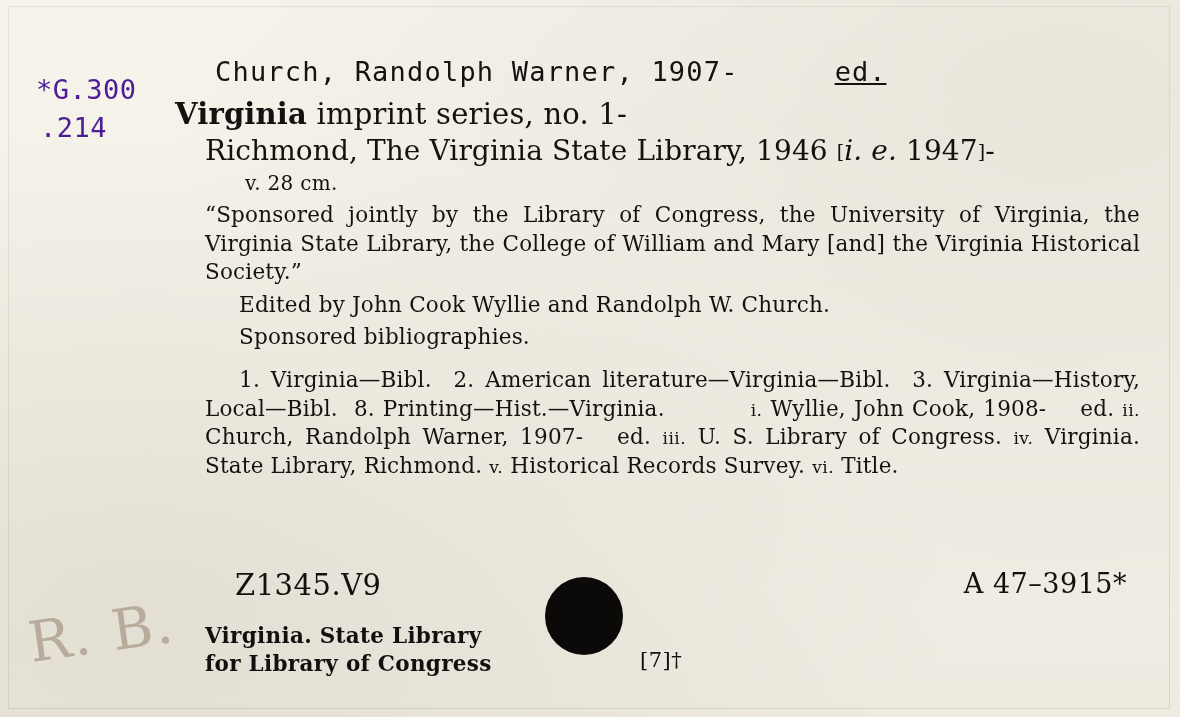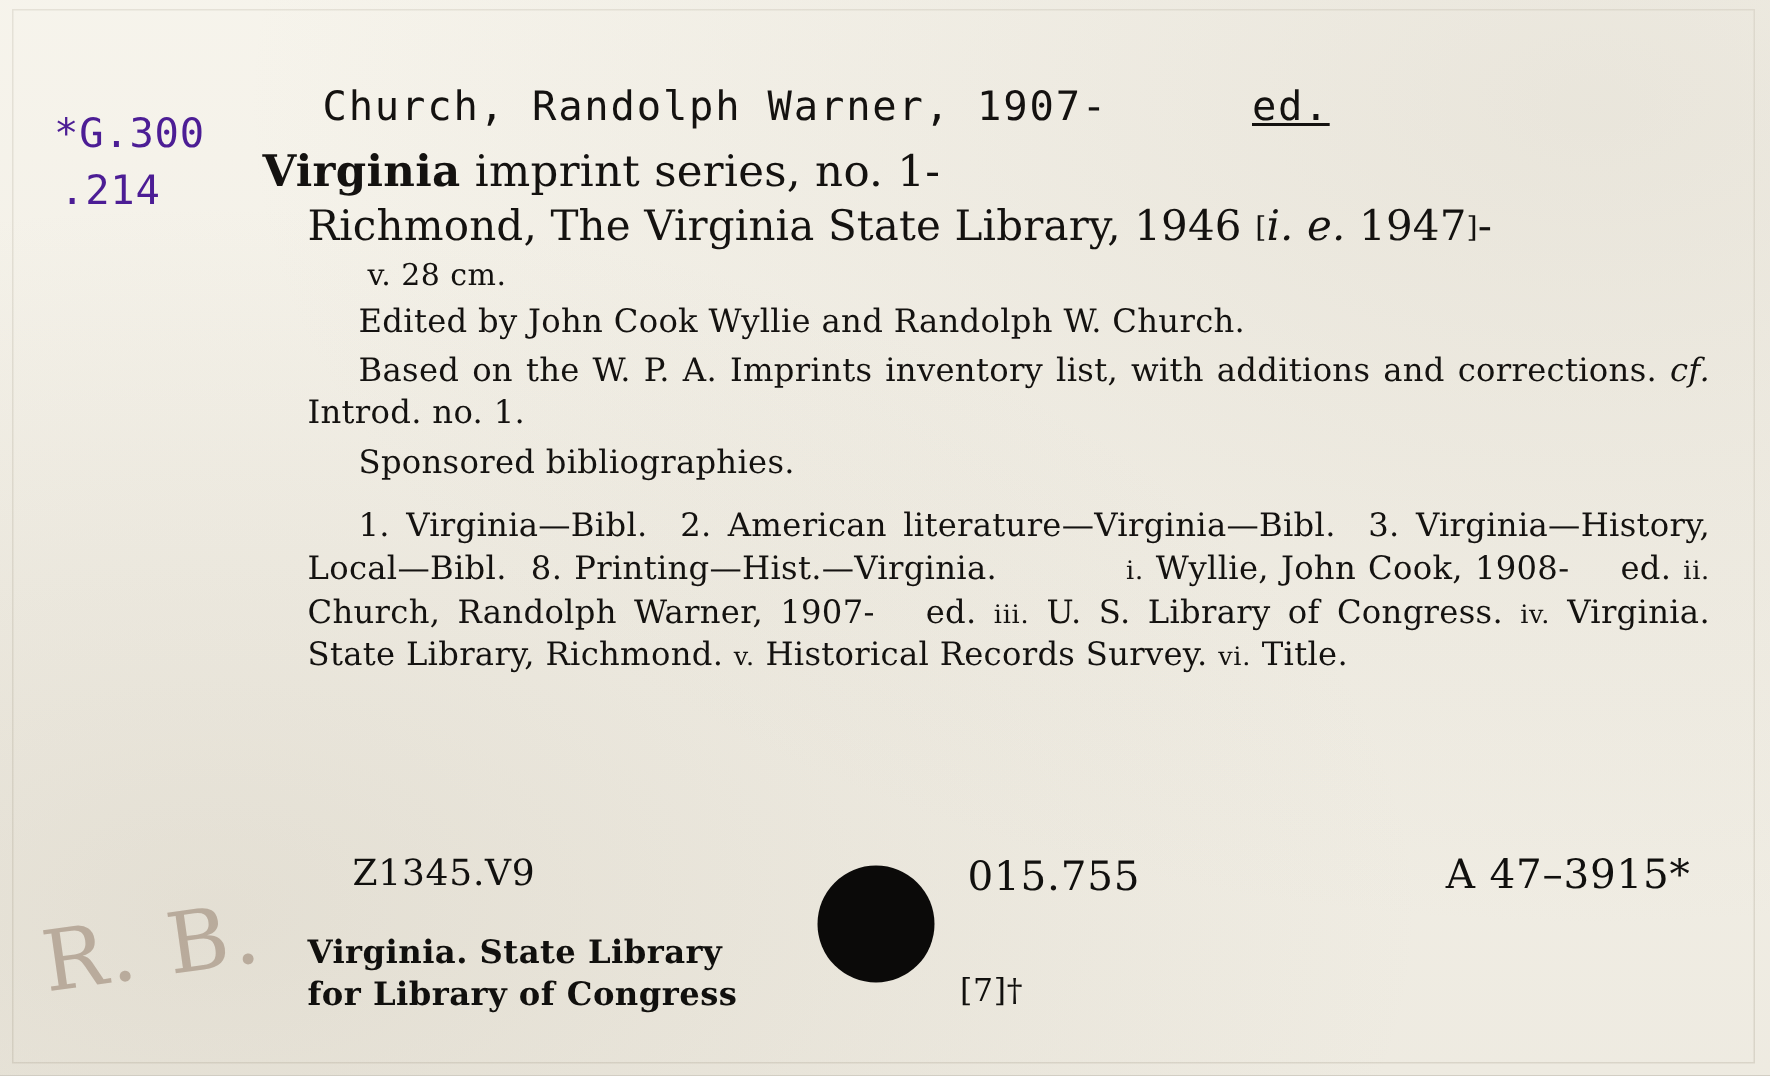--- a/index.html
+++ b/index.html
@@ -140,21 +140,21 @@
     left: 205px;
     top: 568px;
     width: 930px;
     height: 40px;
   }
   #lc-class {
     position: absolute;
     left: 30px;
     top: 0;
     font-family: "DejaVu Serif", serif;
-    font-size: 24px;
+    font-size: 29px;
     letter-spacing: 0.5px;
   }
   #dewey {
     position: absolute;
     left: 440px;
     top: 1px;
     font-family: "DejaVu Serif", serif;
     font-size: 27px;
     letter-spacing: 0.5px;
   }
@@ -217,26 +217,24 @@
     <div class="line" id="title-line">
       <b>Virginia</b><span> imprint series, no. 1-</span>
     </div>
 
     <div class="line" id="imprint-line">
       <span>Richmond, The Virginia State Library, 1946 </span><span class="sml">[</span><span class="ital">i. e.</span><span> 1947</span><span class="sml">]</span><span>-</span>
     </div>
 
     <div class="line" id="collation-line">v.  28 cm.</div>
 
+    <div class="line note">“Sponsored jointly by the Library of Congress, the University of Virginia, the Virginia State Library, the College of William and Mary [and] the Virginia Historical Society.”</div>
 
     <div class="line note indent">Edited by John Cook Wyllie and Randolph W. Church.</div>
 
-    <div class="line note indent">
-      <span>Based on the W. P. A. Imprints inventory list, with additions and corrections. </span><span class="ital">cf.</span><span> Introd. no. 1.</span>
-    </div>
 
     <div class="line note indent">Sponsored bibliographies.</div>
 
     <div class="line" id="tracing">
       <span>1. Virginia—Bibl.</span>&nbsp;
       <span>2. American literature—Virginia—Bibl.</span>&nbsp;
       <span>3. Virginia—History, Local—Bibl.</span>&nbsp;
       <span>8. Printing—Hist.—Virginia.</span><span class="gap-lg"></span><span class="roman">i.</span>
       <span>Wyllie, John Cook, 1908-</span><span class="gap-sm"></span><span>ed.</span>
       <span class="roman">ii.</span>
@@ -247,21 +245,20 @@
       <span>Virginia.  State Library, Richmond.</span>
       <span class="roman">v.</span>
       <span>Historical Records Survey.</span>
       <span class="roman">vi.</span>
       <span>Title.</span>
     </div>
   </div>
 
   <div id="bottom-row">
     <div id="lc-class">Z1345.V9</div>
-    <div id="dewey">015.755</div>
     <div id="card-number">A 47–3915*</div>
   </div>
 
   <div id="imprint-footer">
     <span class="l1">Virginia.   State Library</span>
     <span class="l2">for Library of Congress</span>
   </div>
 
   <div id="punch-hole"></div>
   <div id="page-mark">[7]†</div>

